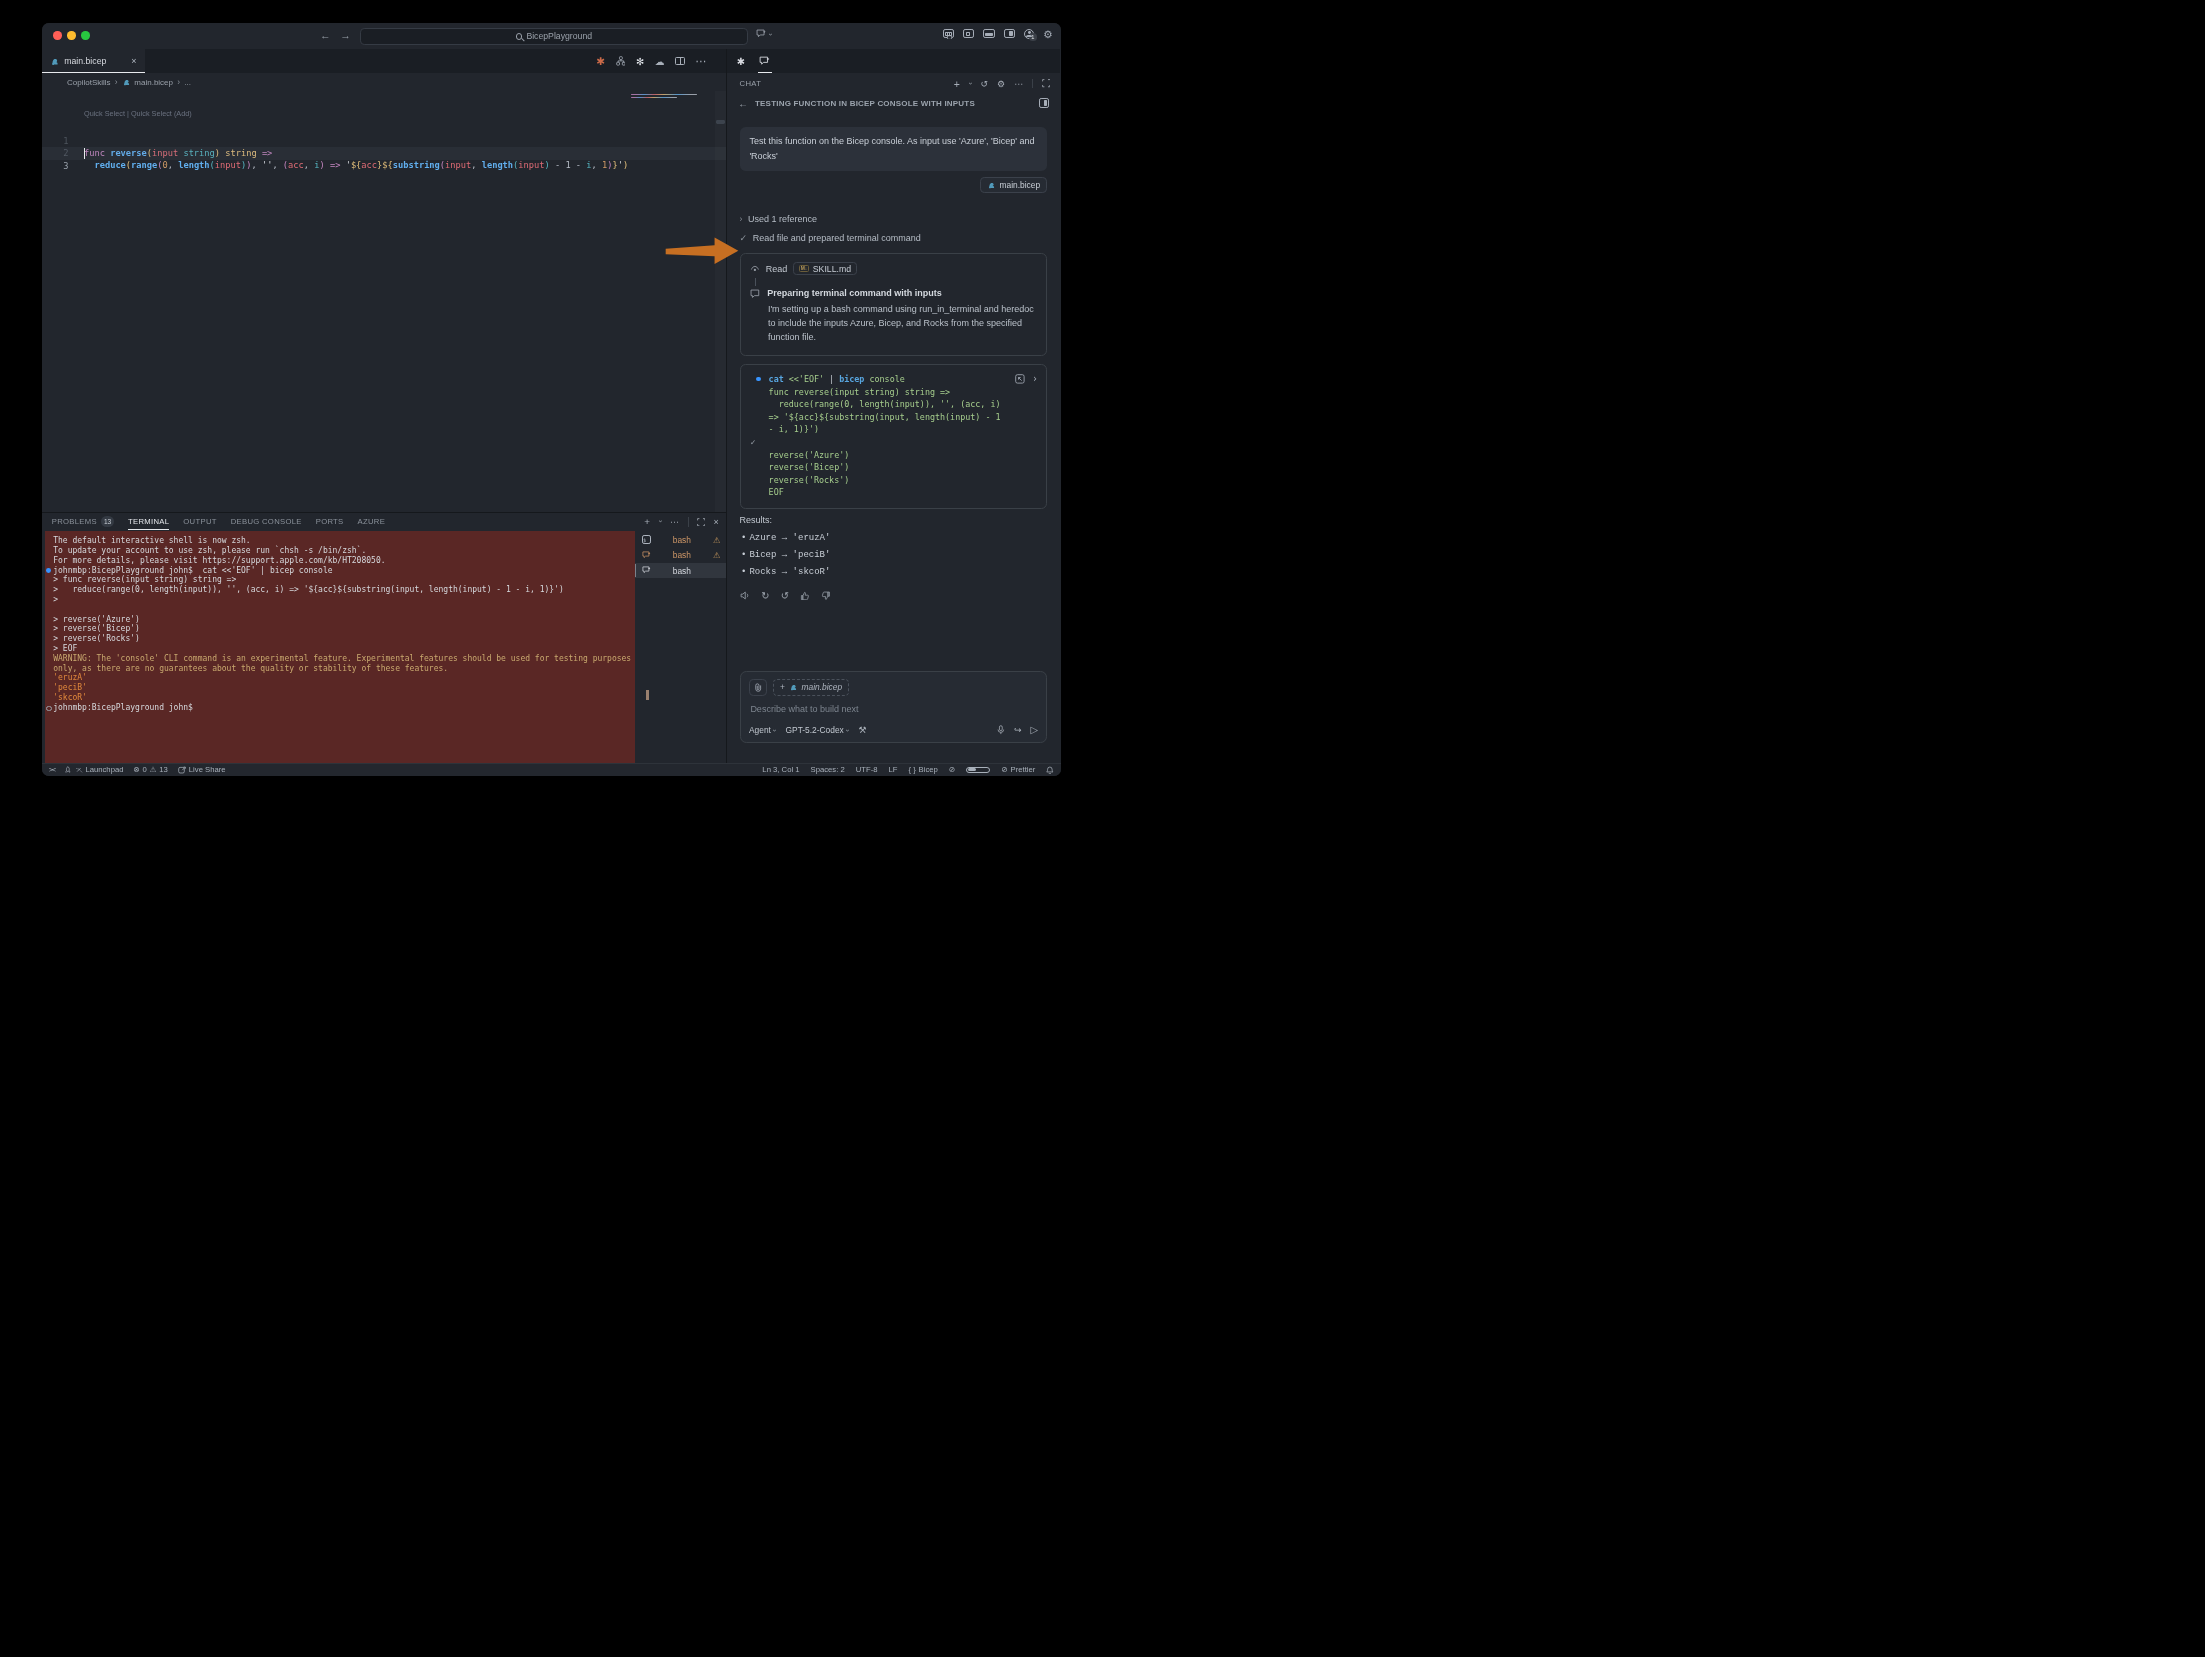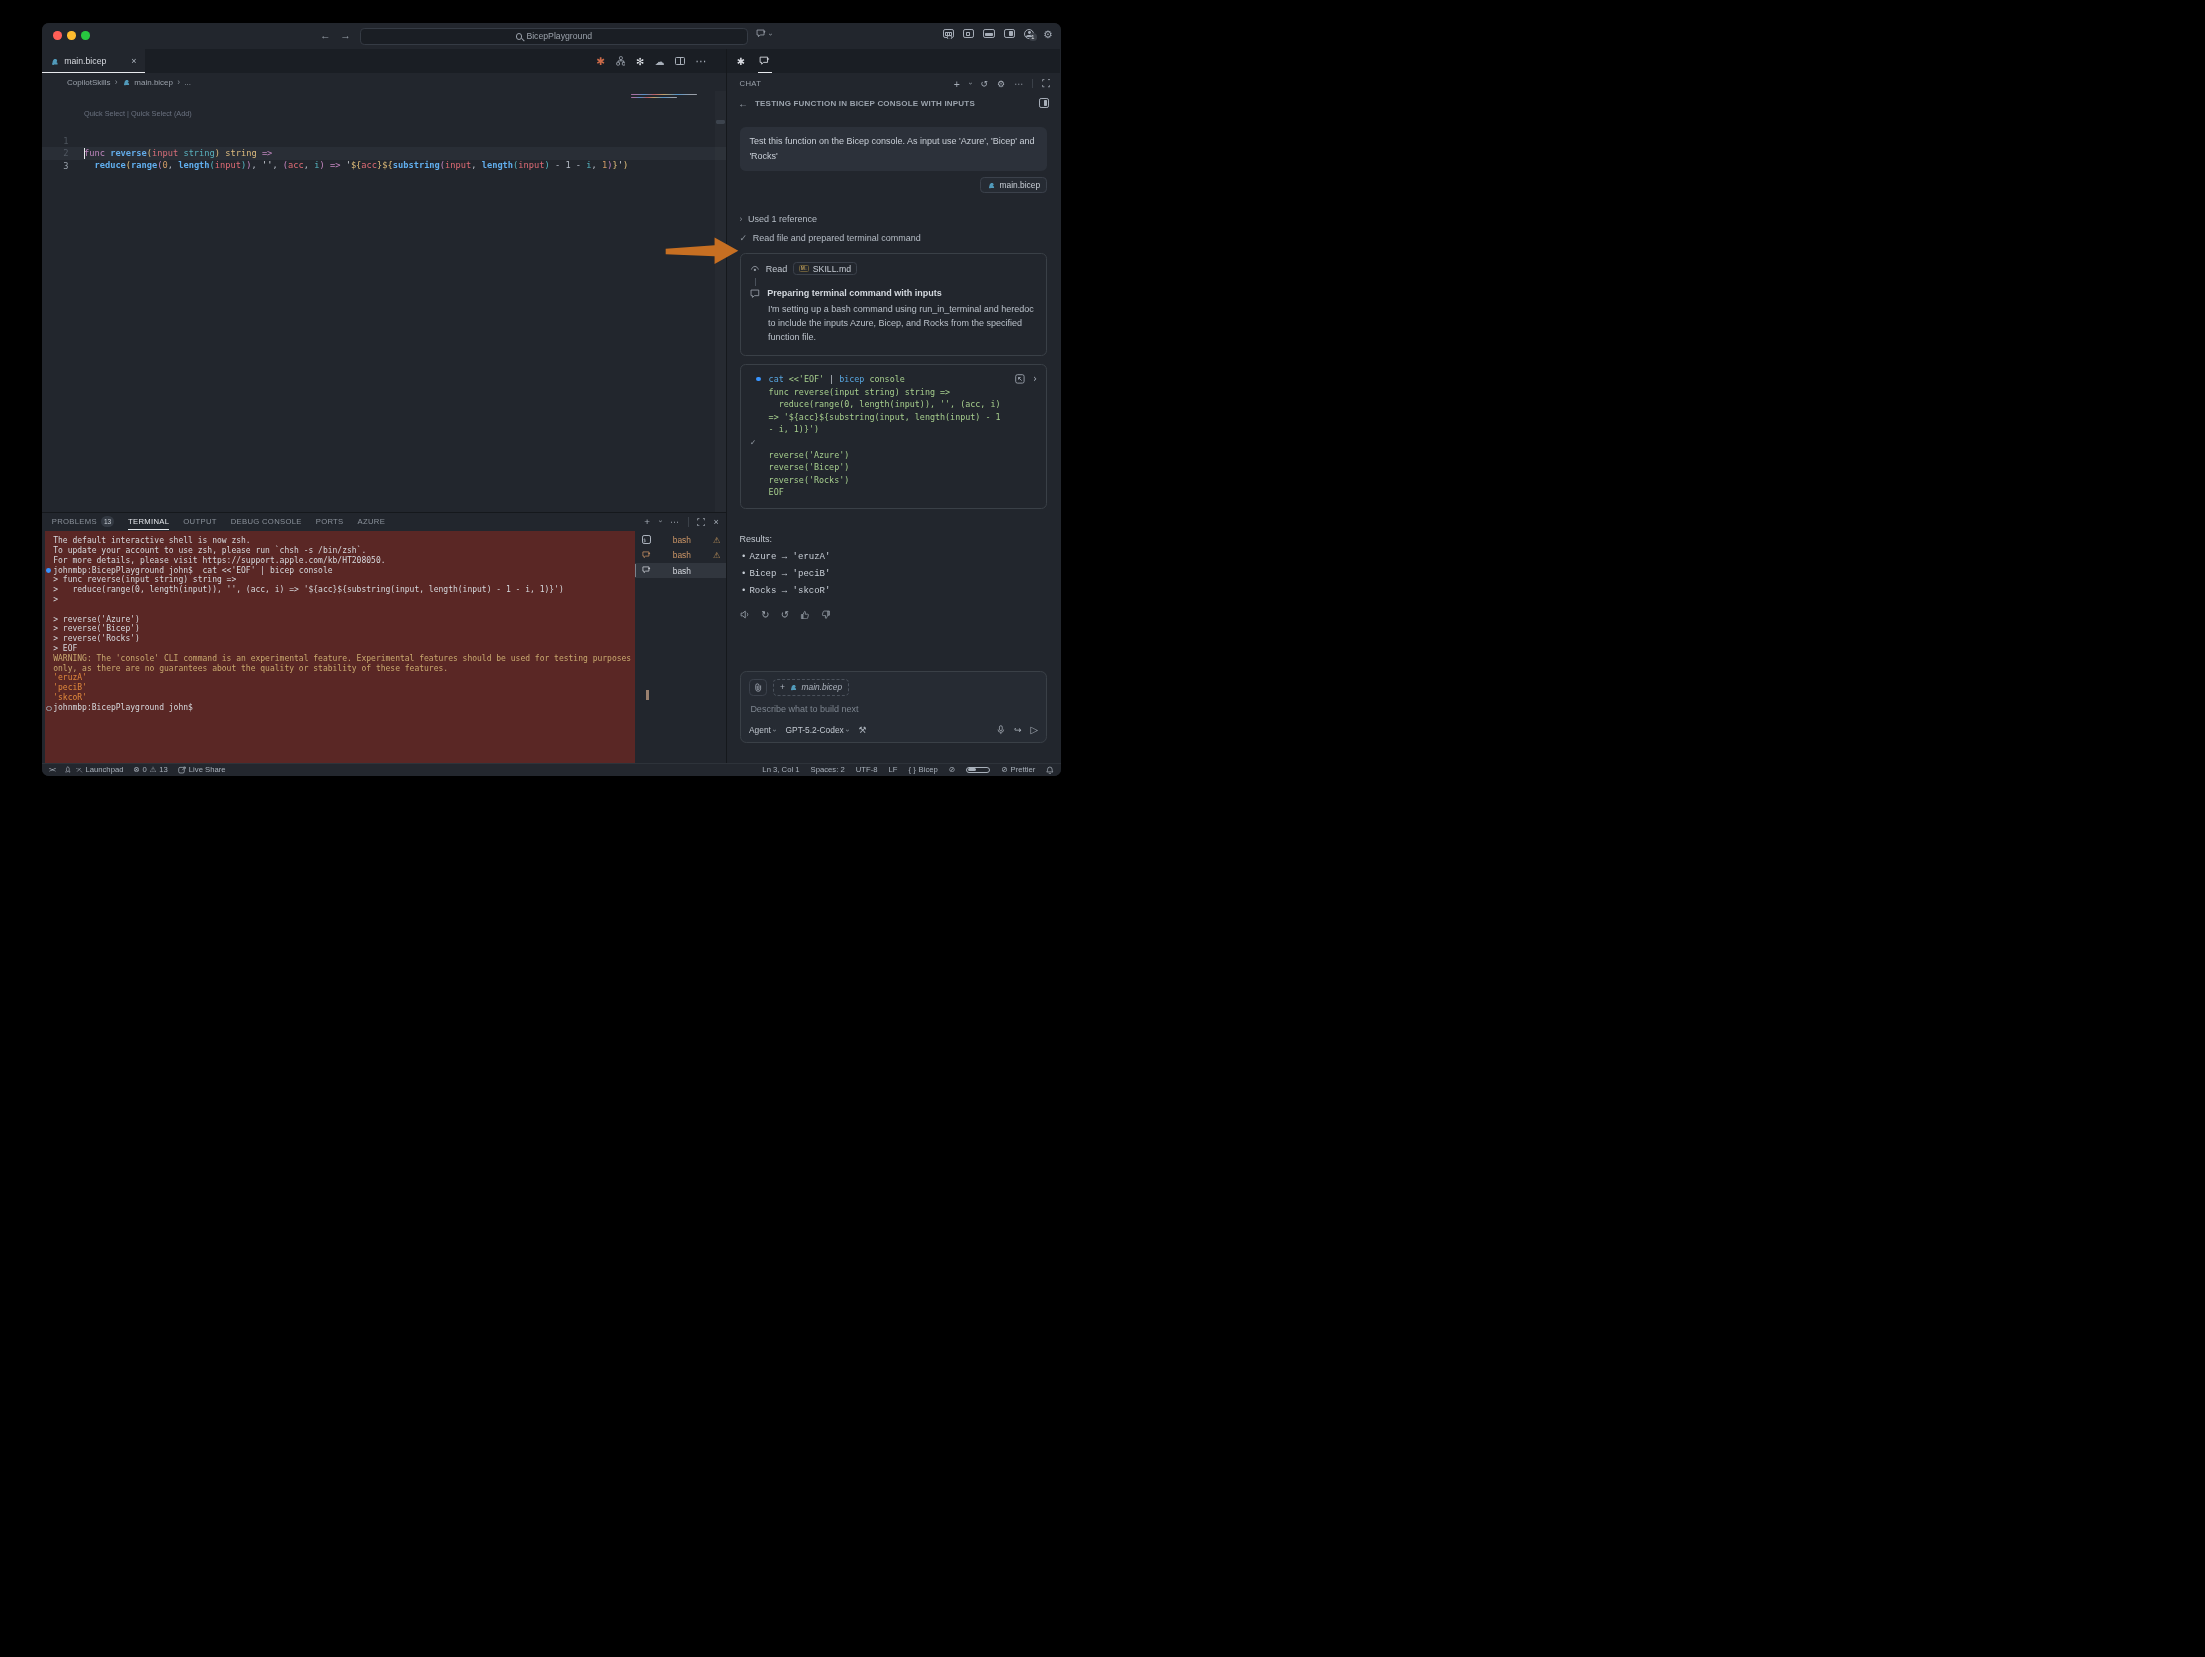--- a/index.html
+++ b/index.html
@@ -148,24 +148,24 @@
   .mdico { font-size:4.9px; color:#b89a5a; border:0.7px solid #6b5d3a; border-radius:1.4px; padding:0 1px; font-weight:bold; }
   .connector { width:0.7px; height:8.4px; background:#4a515b; margin:2.1px 0 2.1px 4.9px; }
   .steprow { display:flex; gap:6.3px; font-size:9px; }
   .steptitle { font-weight:bold; color:#d4d9df; }
   .stepbody { margin-top:4.2px; margin-left:17.5px; font-size:9px; line-height:1.55; color:#b9c0c9; }
   .codeblock { margin-top:8.4px; border:0.7px solid #3a4047; border-radius:5.6px; padding:7.7px 8.4px 9px 28px; position:relative;
     font-family:"DejaVu Sans Mono", monospace; font-size:8.4px; }
   .cbhead { display:flex; align-items:center; line-height:12.6px; }
   .cbdot { position:absolute; left:15.4px; top:11.2px; width:4.9px; height:4.9px; border-radius:50%; background:#3794ff; }
   .cbicons { margin-left:auto; display:flex; gap:7px; color:#a7aeb8; align-items:center; }
-  [data-c="cfn"]{color:#58a6e0;font-weight:400} [data-c="cgreen"]{color:#a6ce8d} [data-c="cwhite"]{color:#c5cad1}
+  [data-c="cfn"]{color:#58a6e0;font-weight:700} [data-c="cgreen"]{color:#a6ce8d} [data-c="cwhite"]{color:#c5cad1}
   .cbody .cline { min-height:12.6px; line-height:12.6px; white-space:pre-wrap; color:#a6ce8d; }
   .cbcheck { position:absolute; left:9.8px; top:50%; color:#9aa1aa; font-size:8.4px; }
-  .resultshdr { margin-top:25px; font-size:9px; color:#c2c8d0; }
+  .resultshdr { margin-top:6px; font-size:9px; color:#c2c8d0; }
   .bullets { margin-top:5px;font-family:Liberation Mono, monospace; }
   .bullet { min-height:17px; line-height:17px; font-size:9px; color:#c9cfd7; padding-left:9.8px; position:relative; }
   .bullet::before { content:'•'; position:absolute; left:1.4px; color:#c9cfd7; }
   .actions { margin-top:9px; display:flex; gap:11.2px; color:#9aa1aa; align-items:center; }
   .chatinput { position:absolute; left:12.6px; right:12.6px; bottom:19.6px; background:#262b33;
     border:0.7px solid #3a4047; border-radius:6.3px; padding:7px 8.4px; }
   .cirow1 { display:flex; align-items:center; gap:5.6px; }
   .clipbtn { width:18px; height:17px; border:0.7px solid #3b414b; border-radius:4.2px; display:flex;
     align-items:center; justify-content:center; color:#aeb5bf; }
   .dashchip { display:inline-flex; align-items:center; gap:4.2px; border:0.7px dashed #4a515b; border-radius:4.2px;

